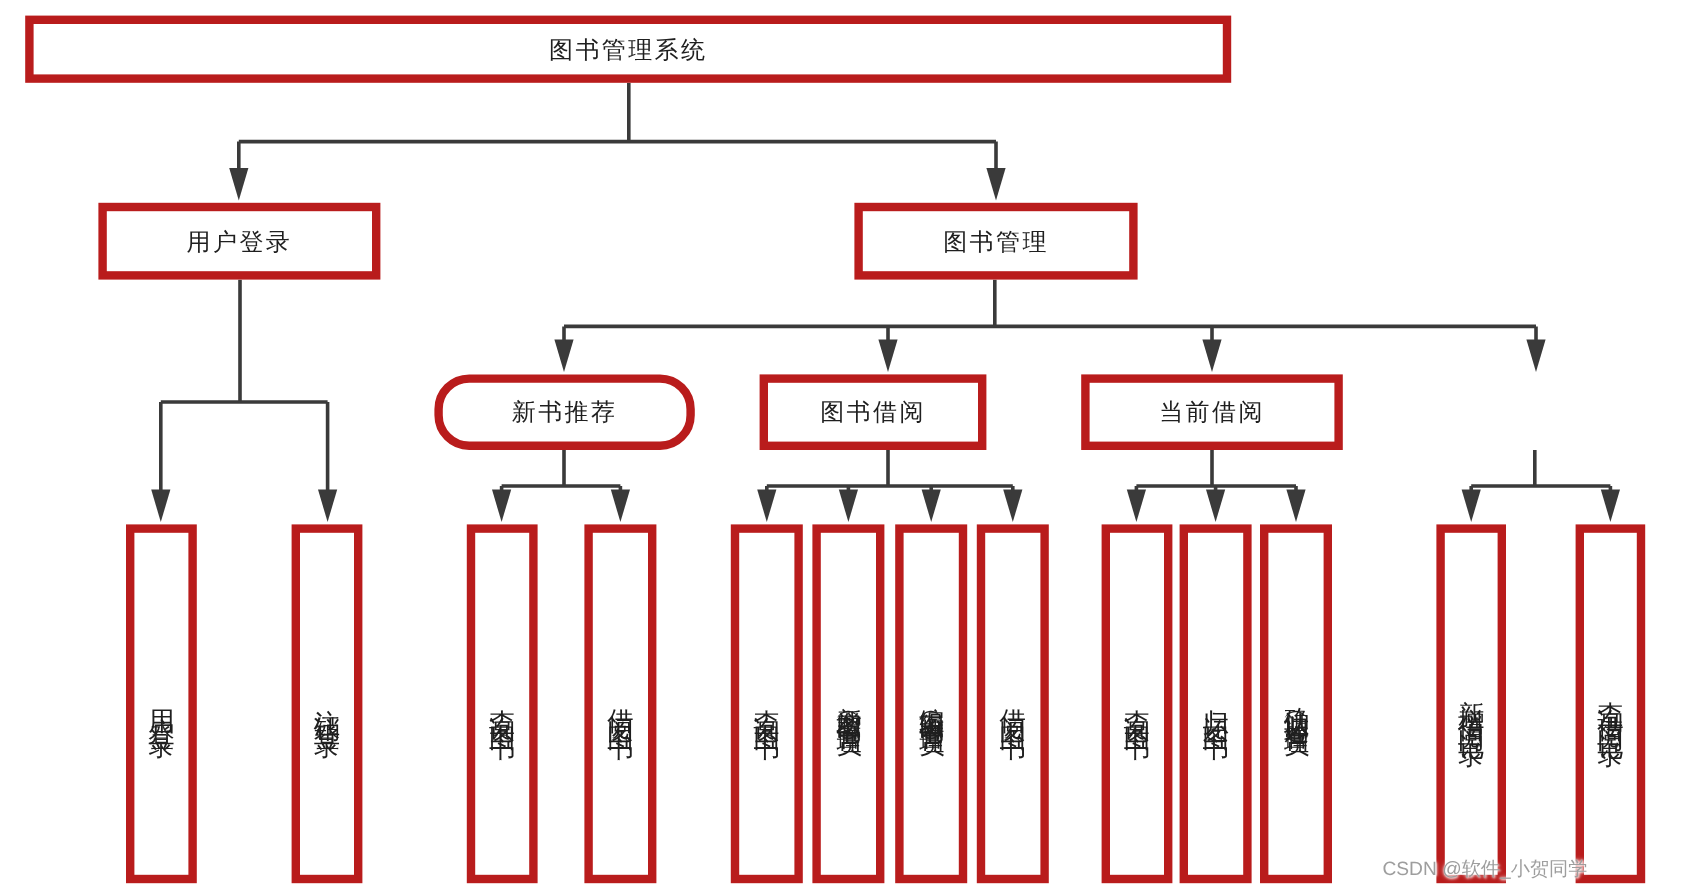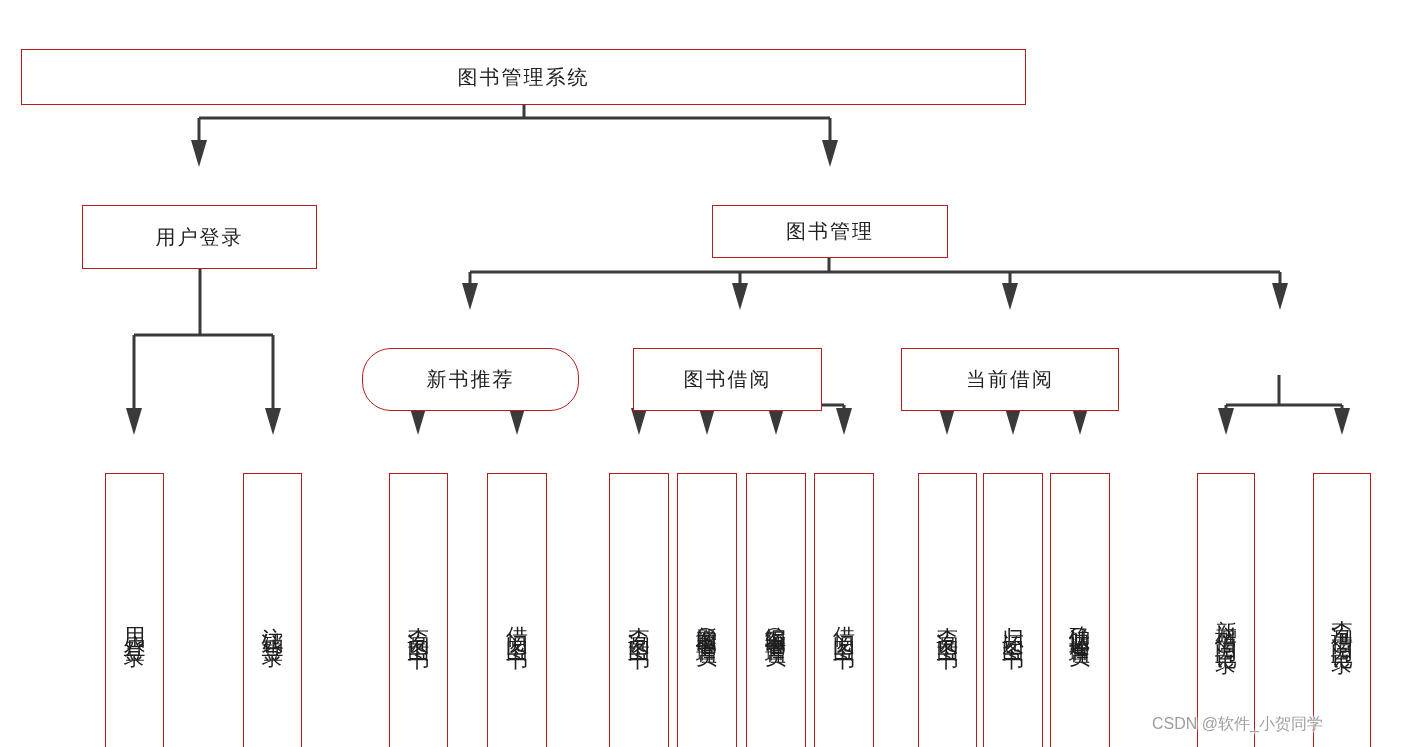--- a/index.html
+++ b/index.html
@@ -18,28 +18,27 @@
   .wires {
     position: absolute;
     left: 0; top: 0;
     width: 1405px;
     height: 747px;
     z-index: 1;
   }
   .node {
     position: absolute;
     box-sizing: border-box;
-    border: 1px solid #b91c1c;
+    border: 7px solid #b91c1c;
     background: #ffffff;
     display: flex;
     align-items: center;
     justify-content: center;
     z-index: 2;
     color: #1f1f1f;
-    margin-top: 36px;
   }
   .node.hnode {
     font-size: 20px;
     letter-spacing: 2px;
     white-space: nowrap;
   }
   .node.leaf .vtext {
     writing-mode: vertical-rl;
     text-orientation: upright;
     font-size: 22px;
@@ -106,21 +105,21 @@
     </g>
   </svg>
 
   <div class="node hnode" style="left:21px; top:13px; width:1005px; height:56px;">
     <span>图书管理系统</span>
   </div>
 
   <div class="node hnode" style="left:82px; top:169px; width:235px; height:64px;">
     <span>用户登录</span>
   </div>
-  <div class="node hnode" style="left:712px; top:169px; width:236px; height:53px;">
+  <div class="node hnode" style="left:712px; top:169px; width:236px; height:64px;">
     <span>图书管理</span>
   </div>
 
   <div class="node hnode" style="left:362px; top:312px; width:217px; height:63px;border-radius:29px;">
     <span>新书推荐</span>
   </div>
   <div class="node hnode" style="left:633px; top:312px; width:189px; height:63px;">
     <span>图书借阅</span>
   </div>
   <div class="node hnode" style="left:901px; top:312px; width:218px; height:63px;">

